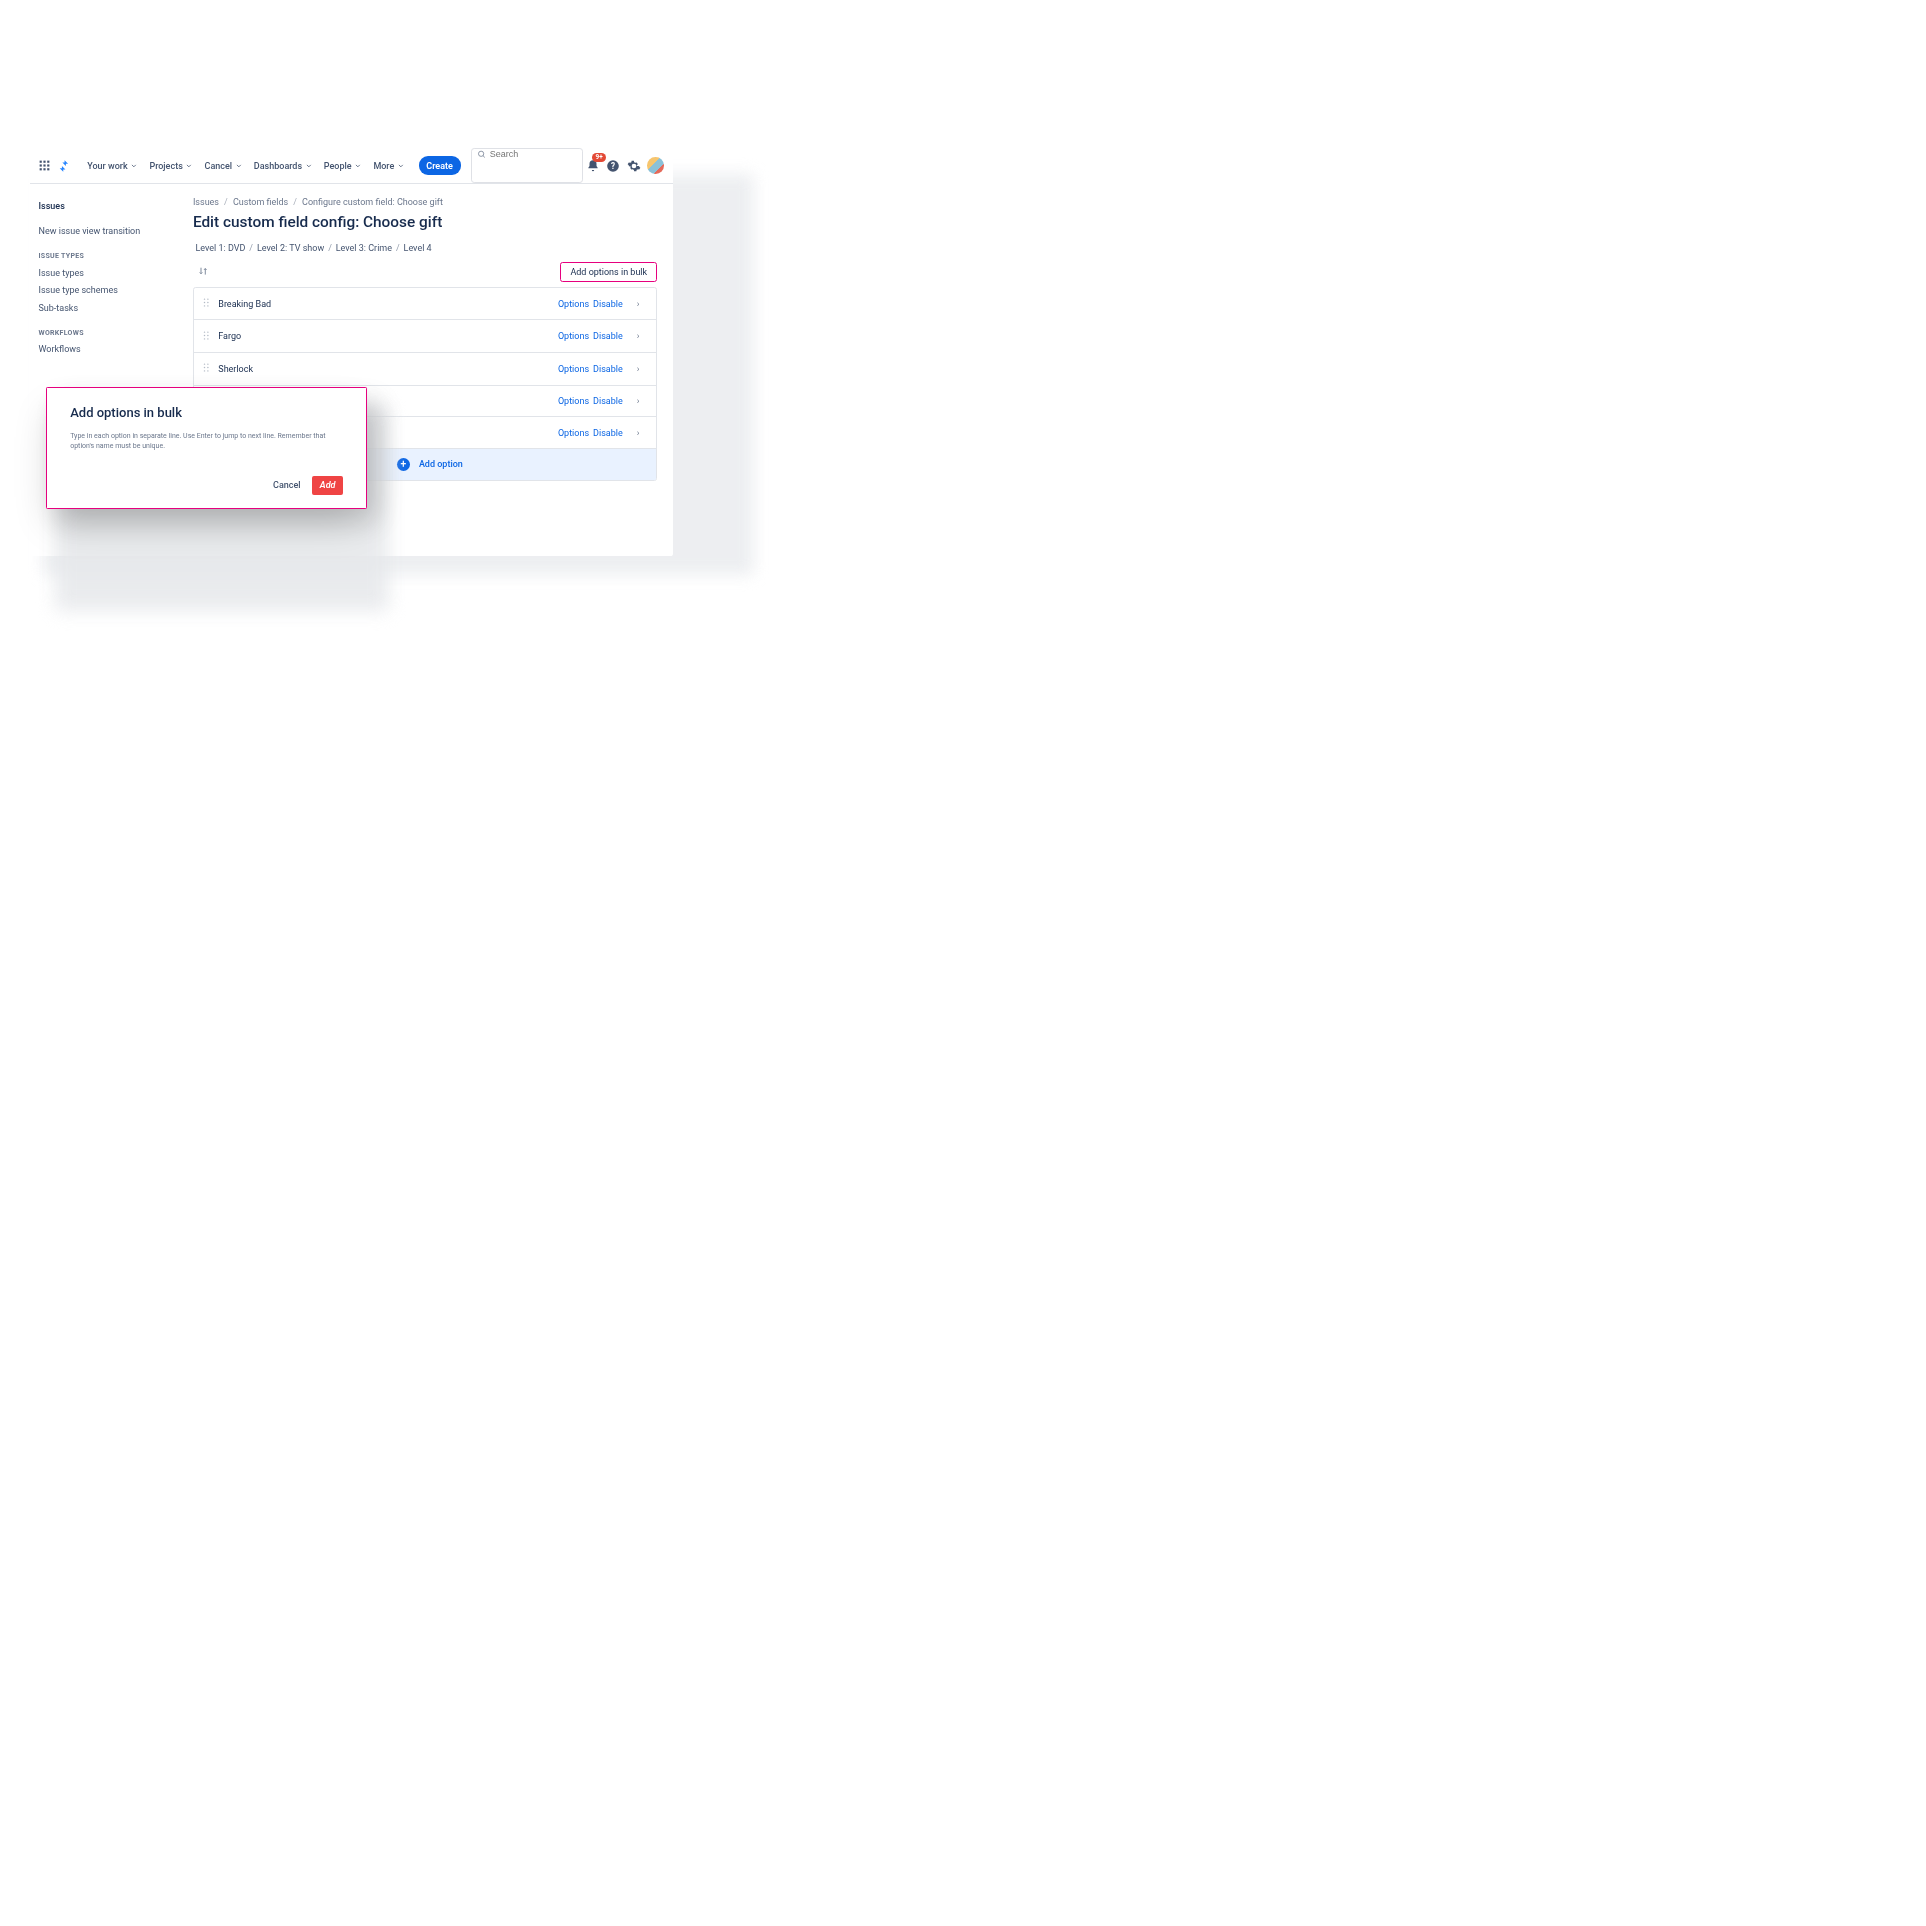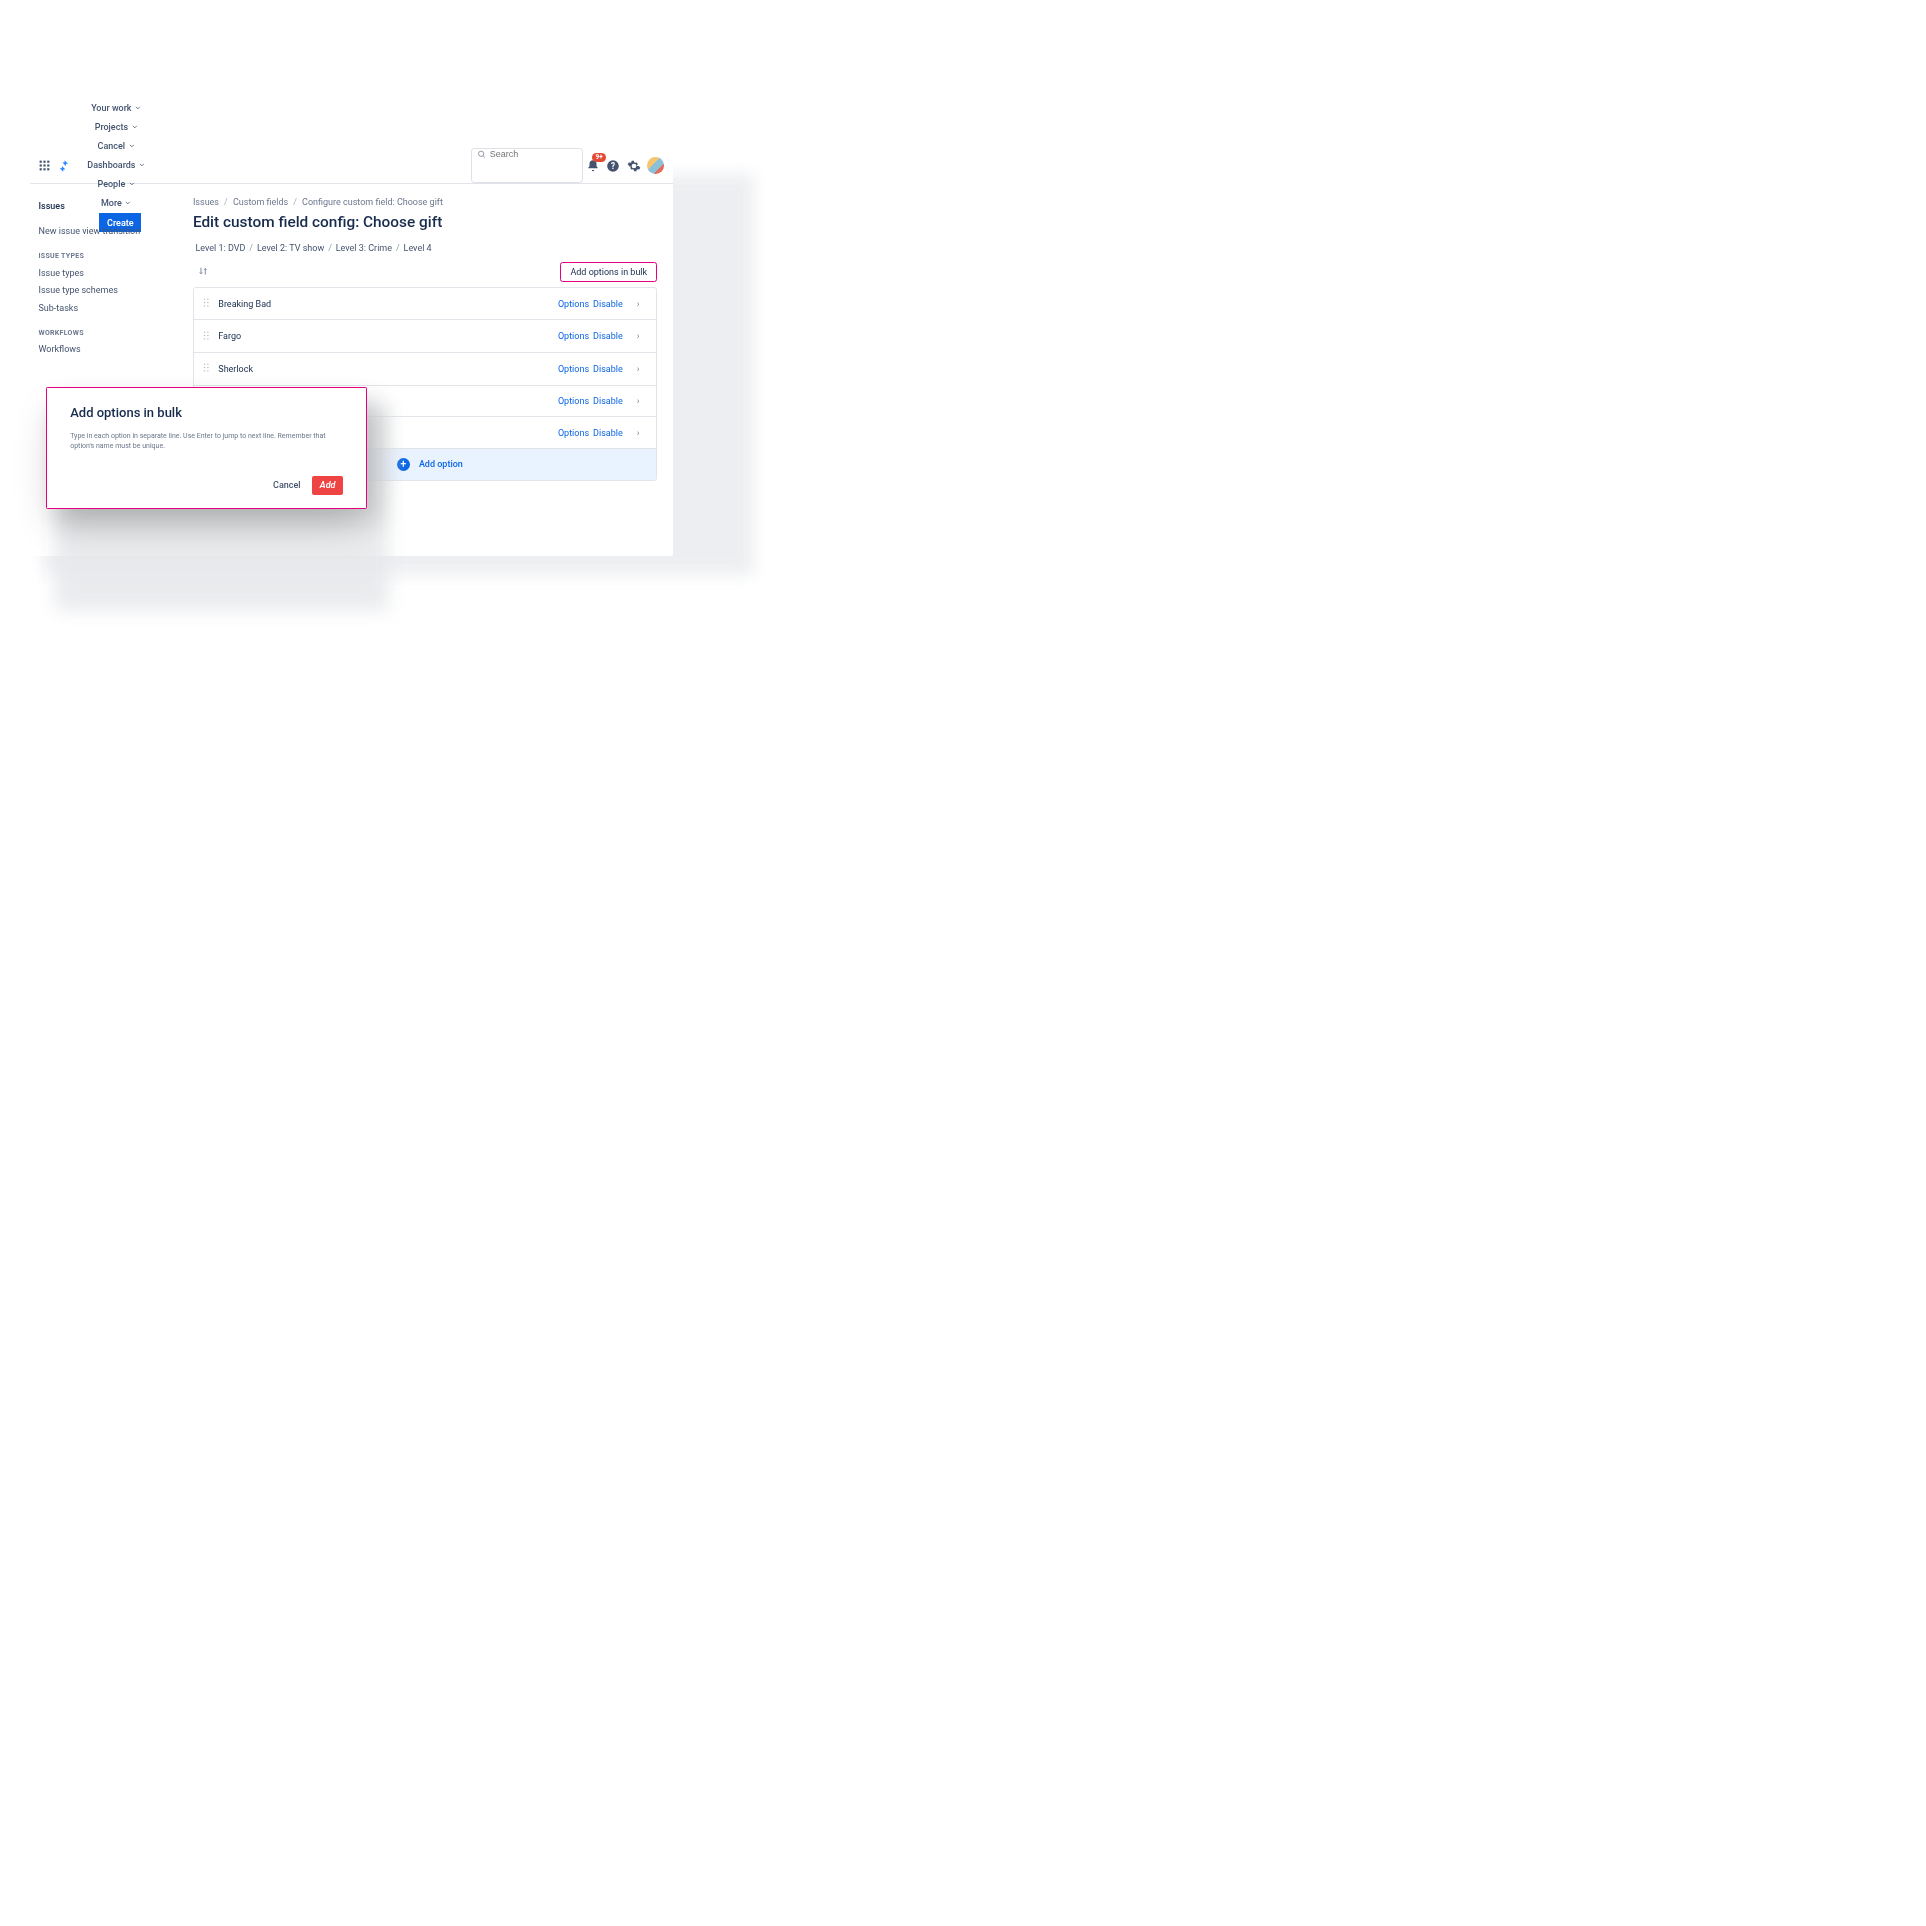--- a/index.html
+++ b/index.html
@@ -42,36 +42,36 @@
   }
   .app-switcher, .logo {
     width: 18px; height: 18px;
     display: flex; align-items: center; justify-content: center;
     color: #44546f;
     margin-right: 2.6px;
   }
   .app-switcher svg { width: 13px; height: 13px; }
   .logo { color: #2684ff; }
   .logo svg { width: 14px; height: 14px; }
-  .nav-items { display: flex; align-items: center; gap: 1.3px; margin-left: 5.1px; flex-direction: column; }
+  .nav-items { display: flex; align-items: center; gap: 1.3px; margin-left: 5.1px; }
   .nav-item {
     display: flex; align-items: center; gap: 2.6px;
     padding: 3.9px 5.1px;
     color: #44546f;
     font-weight: 500;
     border-radius: 1.9px;
     cursor: pointer;
   }
   .chev { width: 7.7px; height: 7.7px; }
   .create-btn {
     margin-left: 7.7px;
     background: #0c66e4;
     color: #fff;
     padding: 4.5px 7.7px;
-    border-radius: 0;
+    border-radius: 9px;
     font-weight: 600;
     cursor: pointer;
   }
   .nav-spacer { flex: 1; }
   .search-box {
     display: flex; align-items: flex-start;
     width: 112px; height: 35px;
     border: 1.3px solid #dfe1e6;
     border-radius: 3.2px;
     padding: 0 5.1px;

